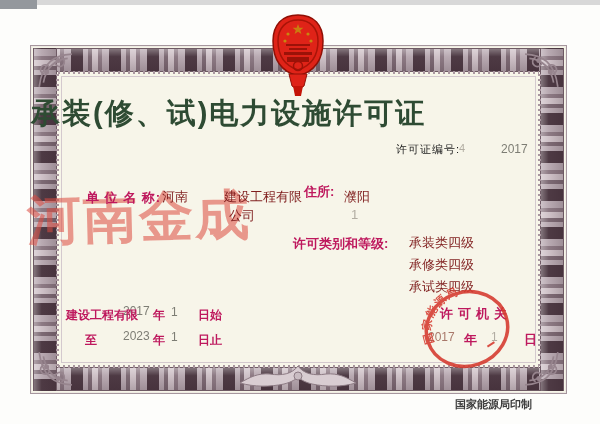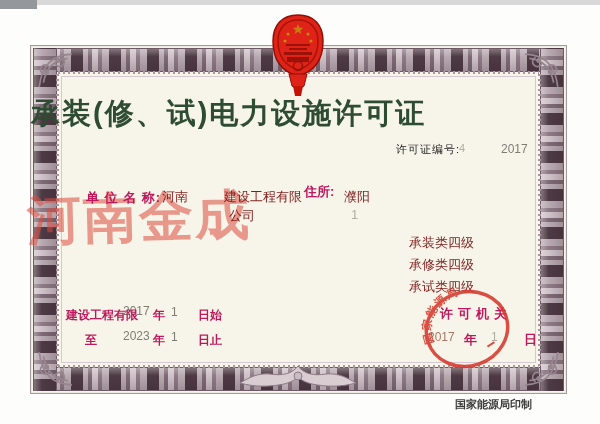--- a/index.html
+++ b/index.html
@@ -169,20 +169,21 @@
   <div class="abs label" style="left:55px;top:143px;letter-spacing:1px;">单 位 名 称:</div>
   <div class="abs value" style="left:131px;top:142px;">河南</div>
   <div class="abs value" style="left:193px;top:142px;">建设工程有限</div>
   <div class="abs value" style="left:198px;top:161px;">公司</div>
 
   <div class="abs label" style="left:273px;top:137px;">住所:</div>
   <div class="abs value" style="left:313px;top:142px;">濮阳</div>
   <div class="abs value faint" style="left:320px;top:161px;">1</div>
 
 
+  <div class="abs label" style="left:262px;top:189px;">许可类别和等级:</div>
   <div class="abs value" style="left:378px;top:188px;">承装类四级</div>
   <div class="abs value" style="left:378px;top:210px;">承修类四级</div>
   <div class="abs value" style="left:378px;top:232px;">承试类四级</div>
 
   <div class="abs label" style="left:35px;top:261px;font-size:12px;">建设工程有限</div>
   <div class="abs gray-num" style="left:92px;top:258px;">2017</div>
   <div class="abs label" style="left:122px;top:261px;font-size:12px;">年</div>
   <div class="abs gray-num" style="left:140px;top:259px;">1</div>
   <div class="abs label" style="left:167px;top:261px;font-size:12px;">日始</div>
 

